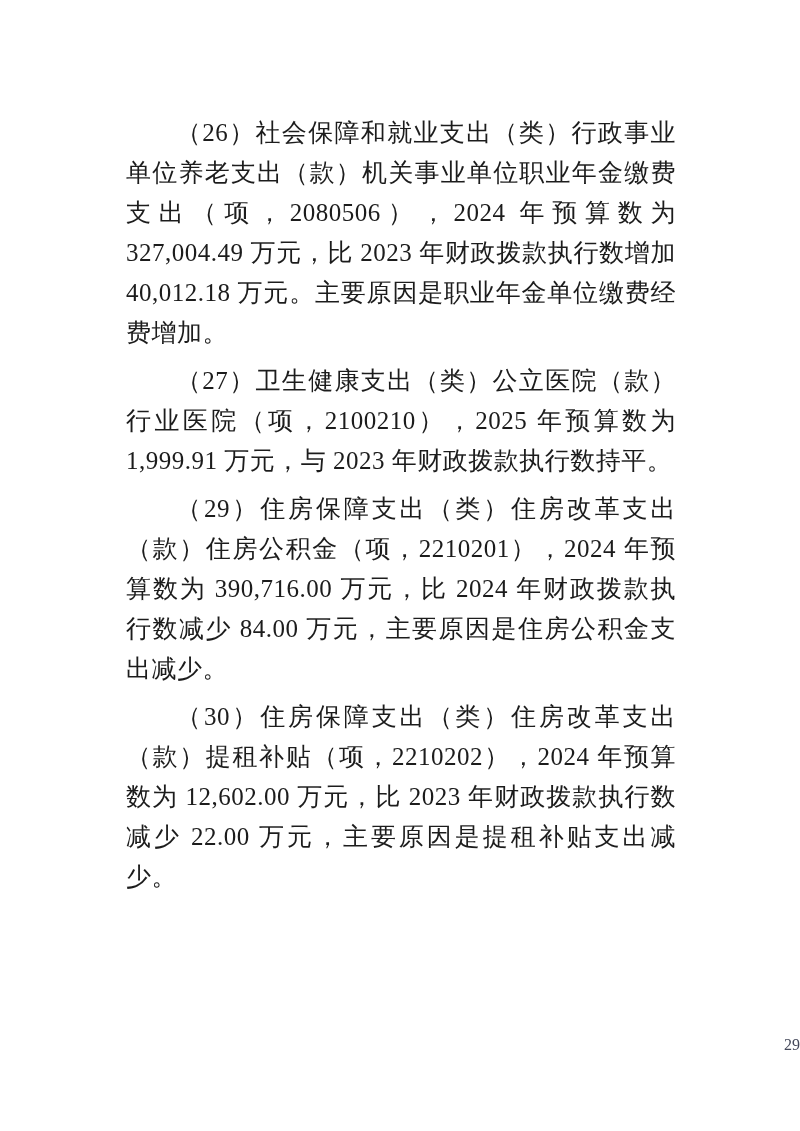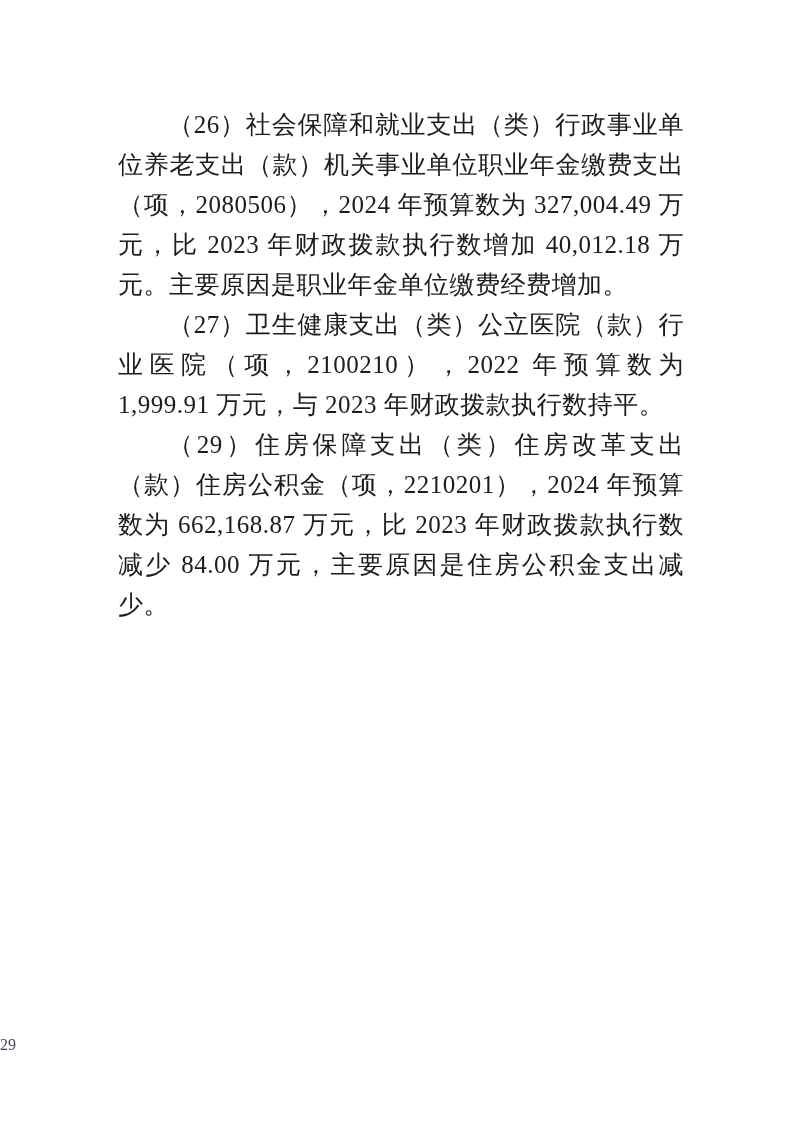--- a/index.html
+++ b/index.html
@@ -20,43 +20,44 @@
     left: 118px;
     top: 105px;
     width: 566px;
     font-size: 25px;
     line-height: 40px;
     color: #1c1c1c;
     text-align: justify;
     letter-spacing: 0.5px;
   }
   .text-block p {
-    margin: 0;
+    margin: 8px;
     padding: 0;
     text-indent: 2em;
     word-break: break-word;
   }
   .page-footer {
     position: absolute;
     left: 0;
     top: 1036px;
     width: 800px;
-    text-align: left;
+    text-align: right;
   }
   .page-number {
     font-size: 16px;
     color: #44485a;
     font-family: "Liberation Serif", "DejaVu Serif", serif;
   }
 </style>
 </head>
 <body>
 
 <div class="page">
   <div class="text-block">
     <p>（26）社会保障和就业支出（类）行政事业单位养老支出（款）机关事业单位职业年金缴费支出（项，2080506），2024 年预算数为 327,004.49 万元，比 2023 年财政拨款执行数增加 40,012.18 万元。主要原因是职业年金单位缴费经费增加。</p>
-    <p>（27）卫生健康支出（类）公立医院（款）行业医院（项，2100210），2022 年预算数为 1,999.91 万元，与 2023 年财政拨款执行数持平。</p>
-    <p>（29）住房保障支出（类）住房改革支出（款）住房公积金（项，2210201），2024 年预算数为 662,168.87 万元，比 2023 年财政拨款执行数减少 84.00 万元，主要原因是住房公积金支出减少。</p>
+    <p>（27）卫生健康支出（类）公立医院（款）行业医院（项，2100210），2025 年预算数为 1,999.91 万元，与 2023 年财政拨款执行数持平。</p>
+    <p>（29）住房保障支出（类）住房改革支出（款）住房公积金（项，2210201），2024 年预算数为 390,716.00 万元，比 2024 年财政拨款执行数减少 84.00 万元，主要原因是住房公积金支出减少。</p>
+    <p>（30）住房保障支出（类）住房改革支出（款）提租补贴（项，2210202），2024 年预算数为 12,602.00 万元，比 2023 年财政拨款执行数减少 22.00 万元，主要原因是提租补贴支出减少。</p>
   </div>
   <div class="page-footer">
     <span class="page-number">29</span>
   </div>
 </div>
 
 </body></html>

